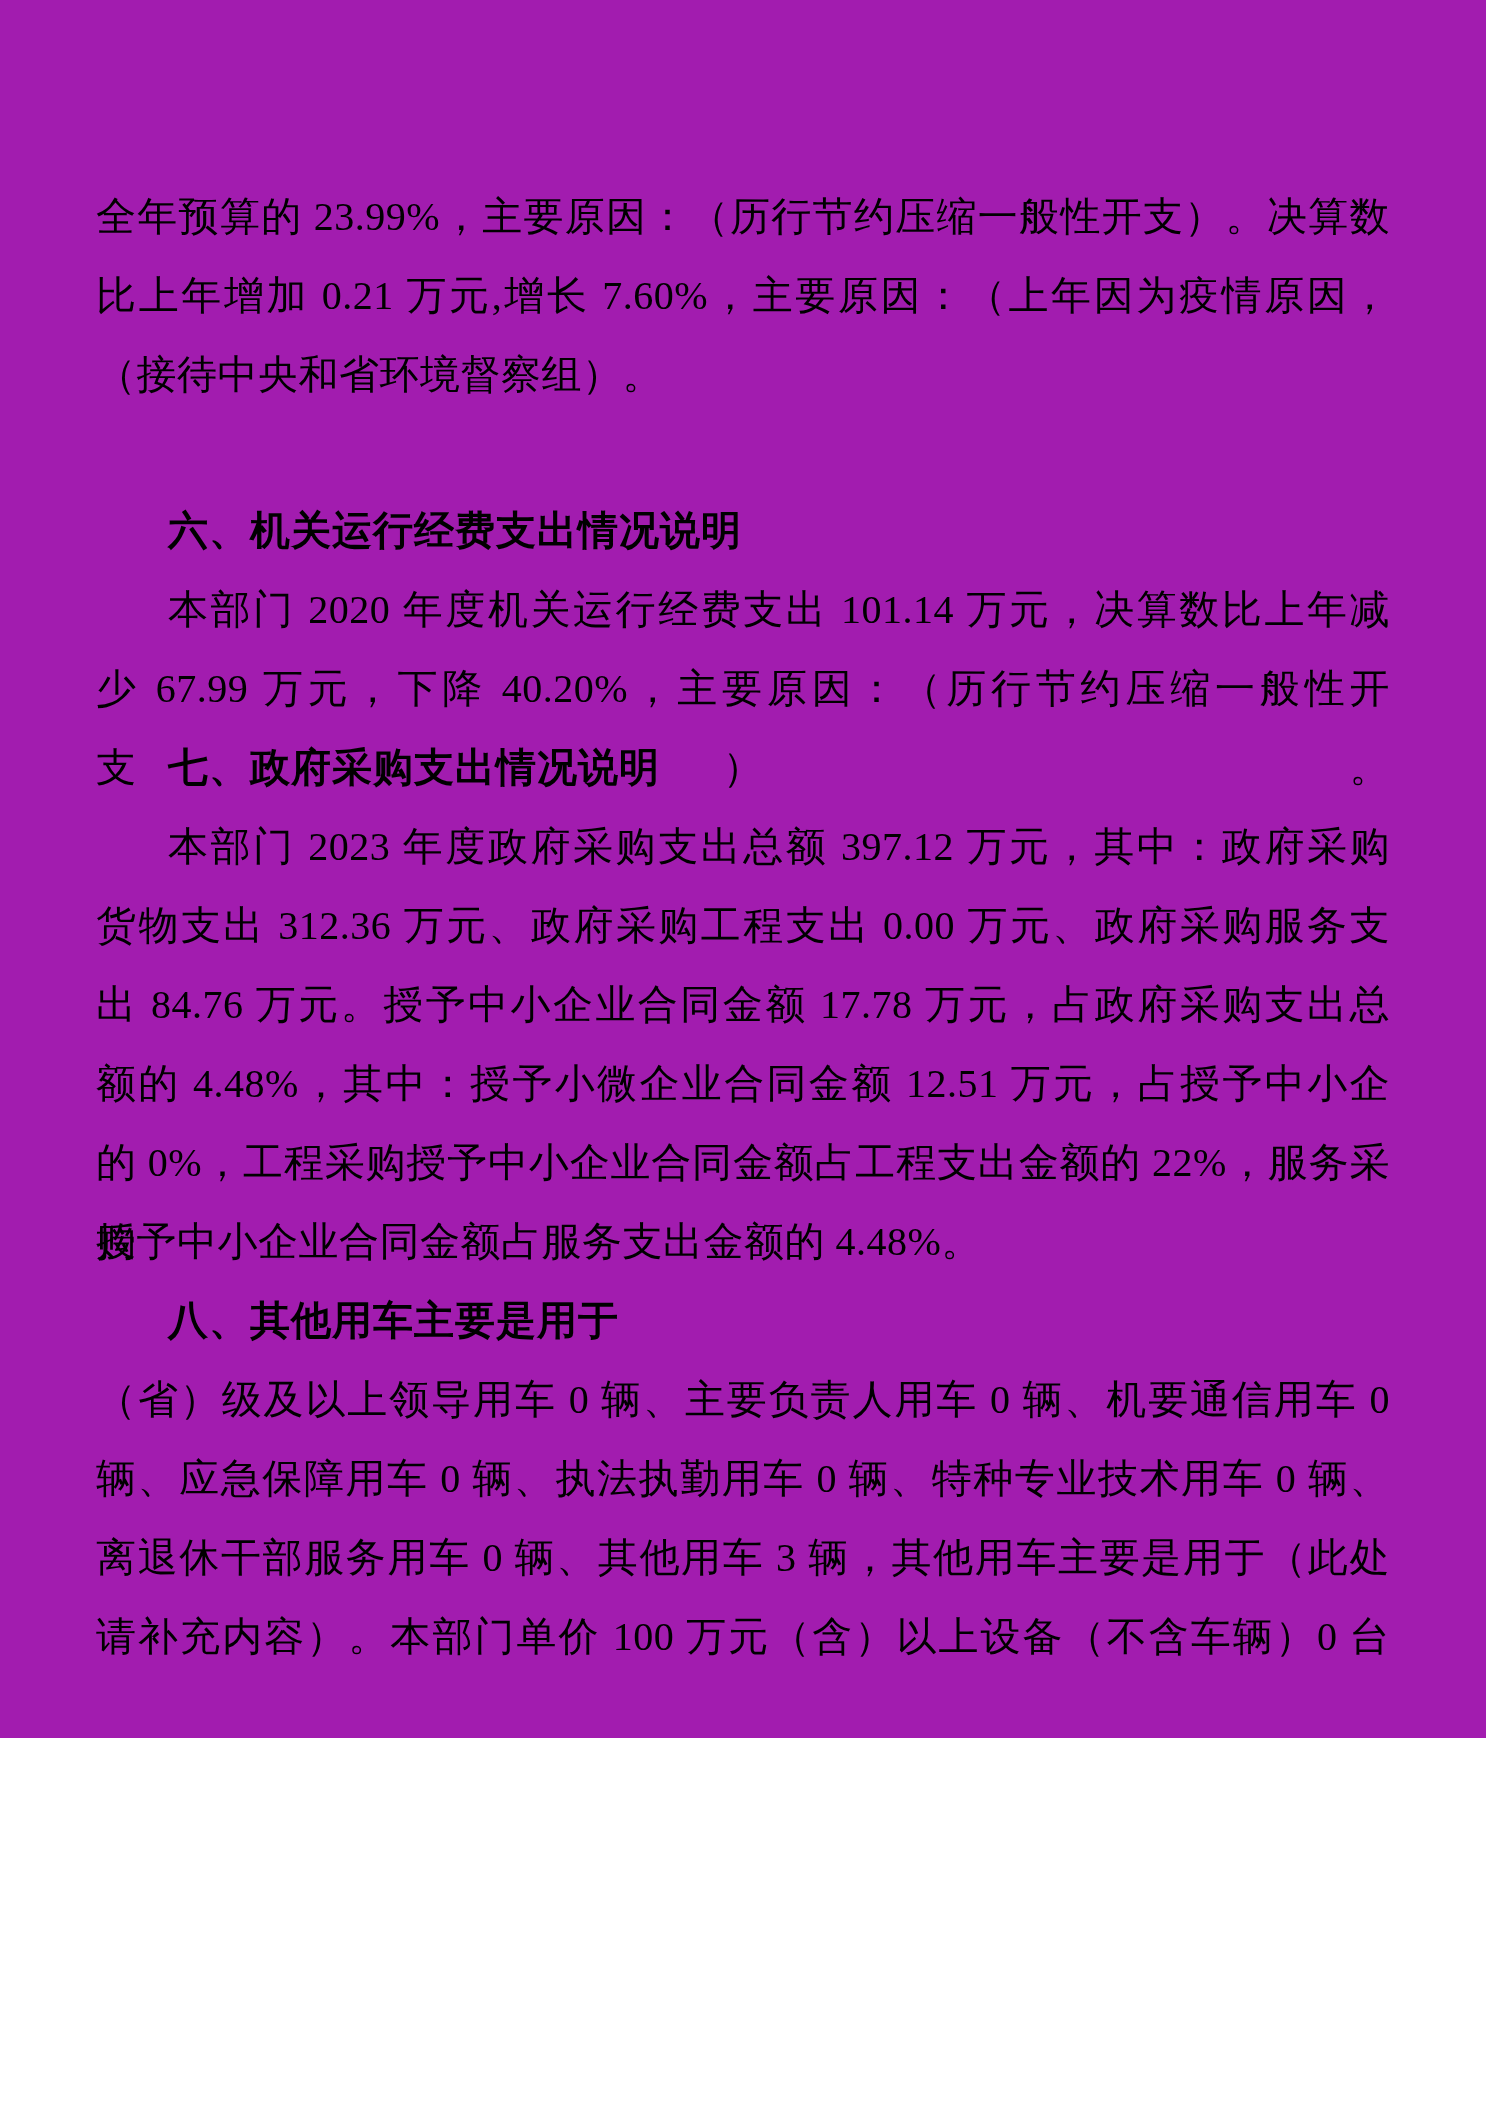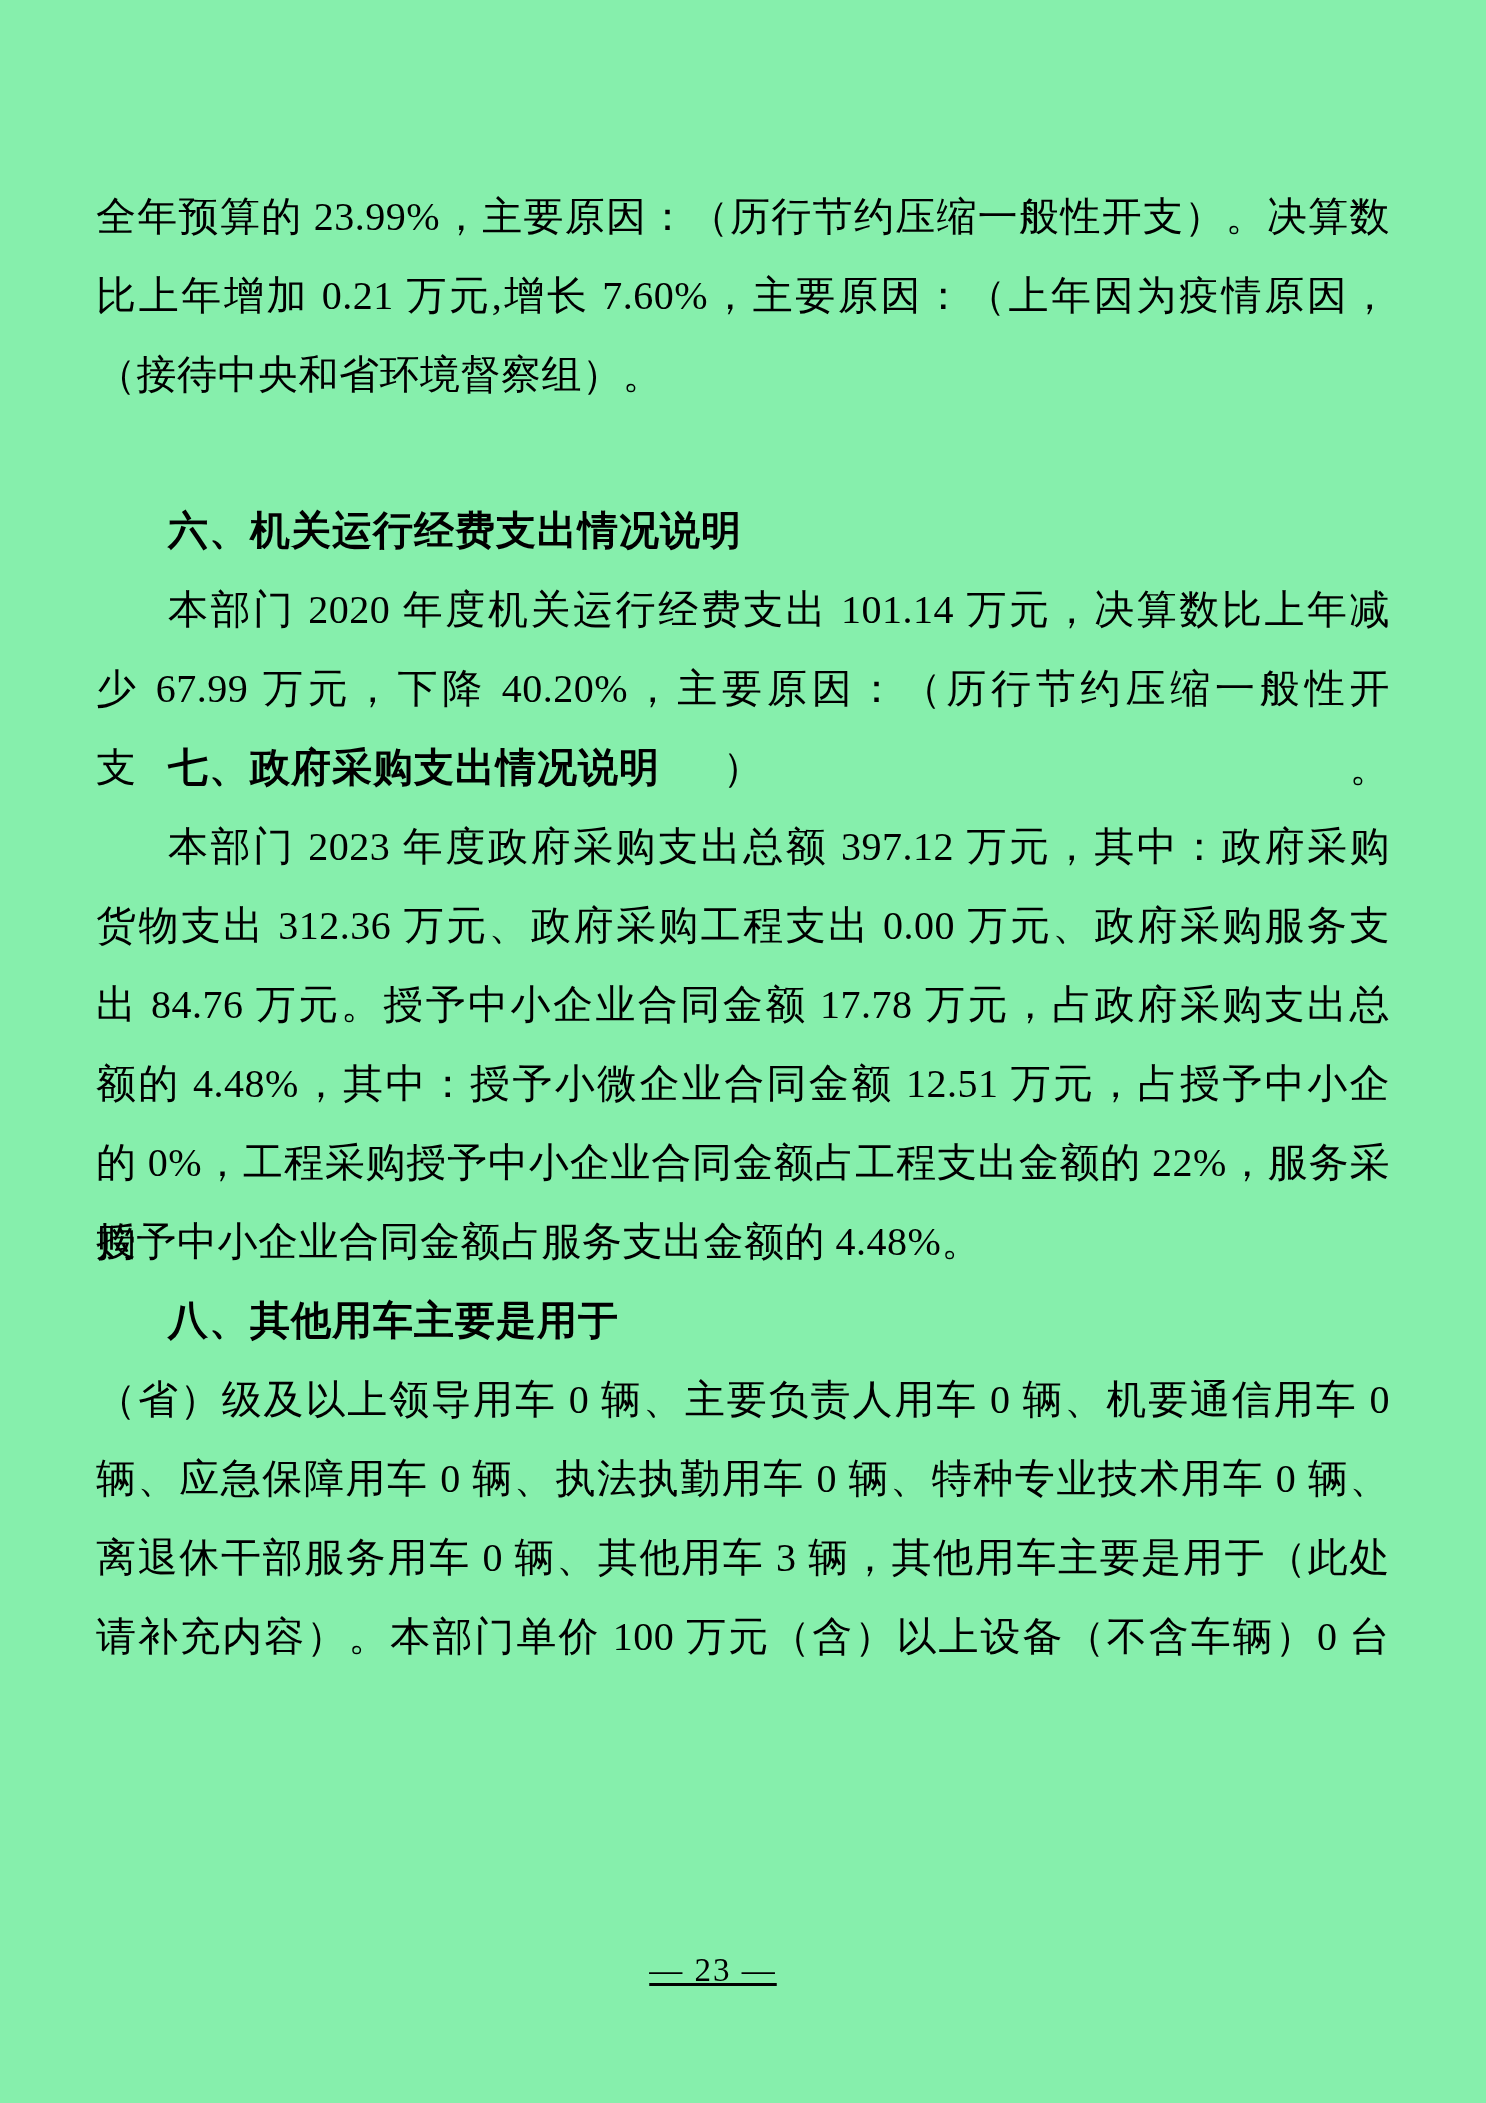--- a/index.html
+++ b/index.html
@@ -3,22 +3,22 @@
 <meta charset="utf-8">
 <style>
   html, body {
     margin: 0;
     padding: 0;
     background: #ffffff;
   }
   .page {
     position: relative;
     width: 1486px;
-    height: 2103px;
-    background: #86efac;
+    height: 1738px;
+    background: #a21caf;
     color: #000000;
     font-family: "Liberation Serif", "DejaVu Serif", serif;
     overflow: hidden;
   }
   .content {
     position: absolute;
     left: 96px;
     top: 177px;
     width: 1294px;
   }

